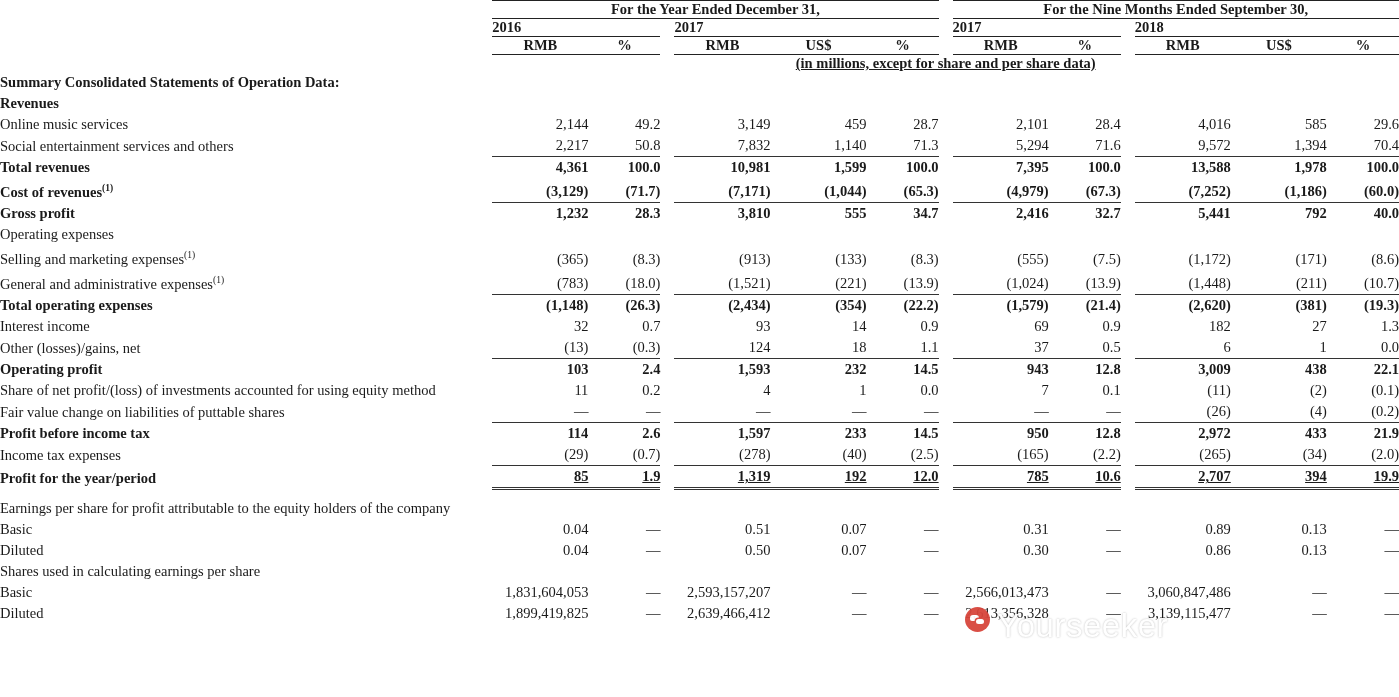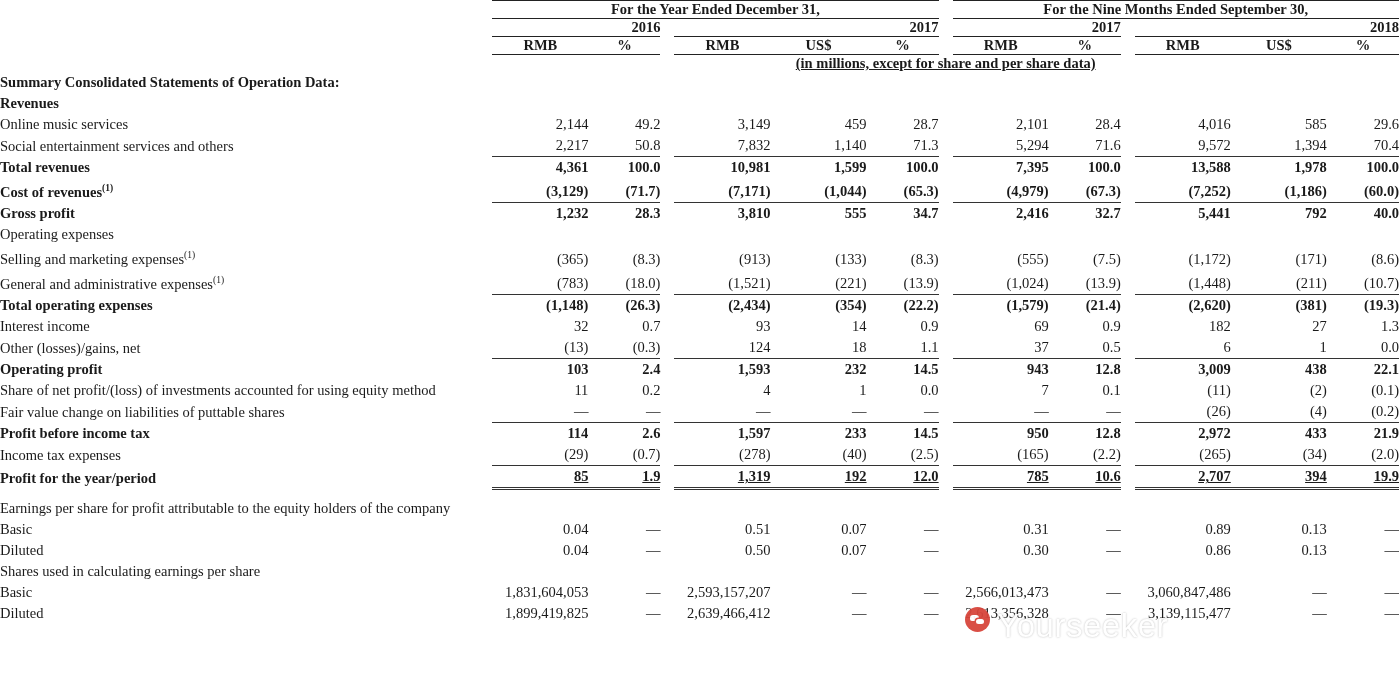--- a/index.html
+++ b/index.html
@@ -56,21 +56,21 @@
   .bold { font-weight: bold; }
   .ind1 { padding-left: 52px; }
   .ind2 { padding-left: 40px; }
   .hdr-group {
     text-align: center;
     font-weight: bold;
     font-size: 14.5px;
     padding-bottom: 2px;
   }
   .hdr-year {
-    text-align: right;
+    text-align: left;
     font-weight: bold;
     font-size: 14.5px;
     padding-bottom: 2px;
   }
   .hdr-cur {
     text-align: center;
     font-weight: bold;
     font-size: 14.5px;
     padding-bottom: 2px;
   }

